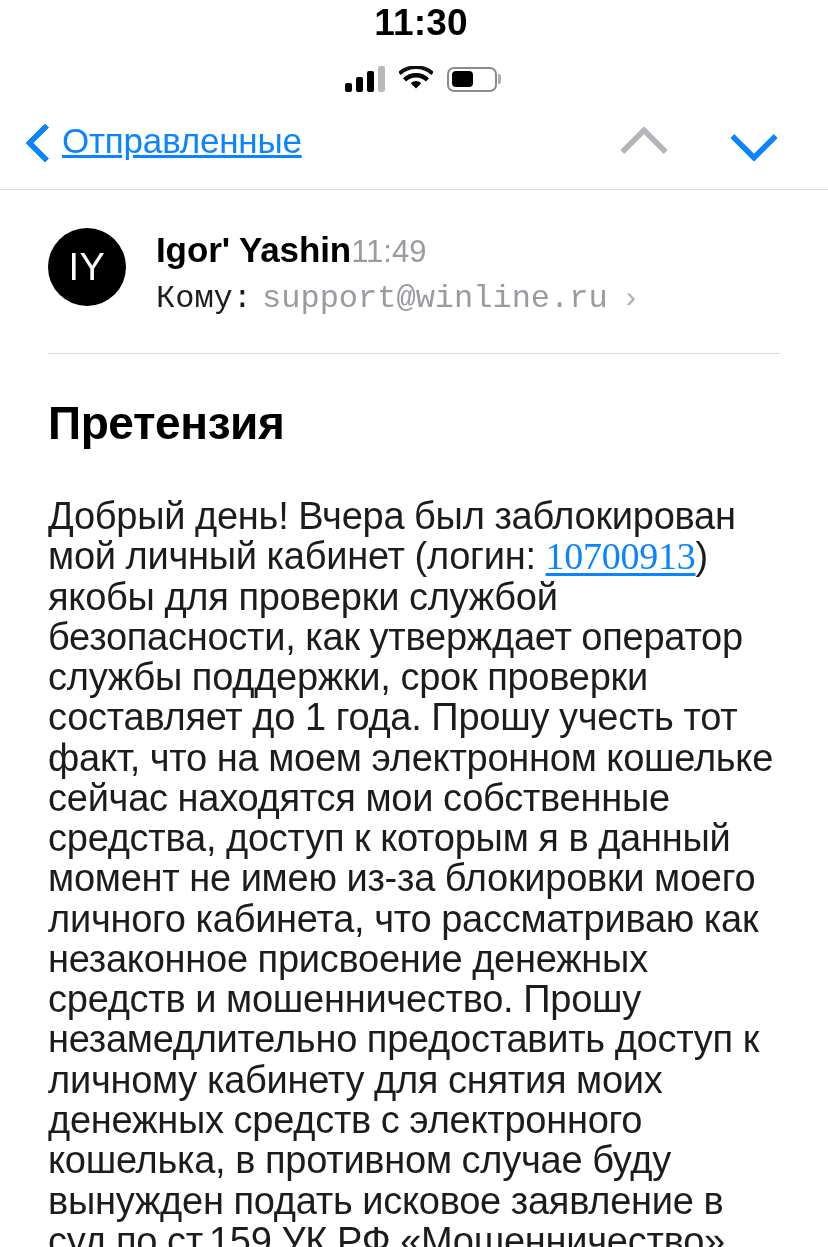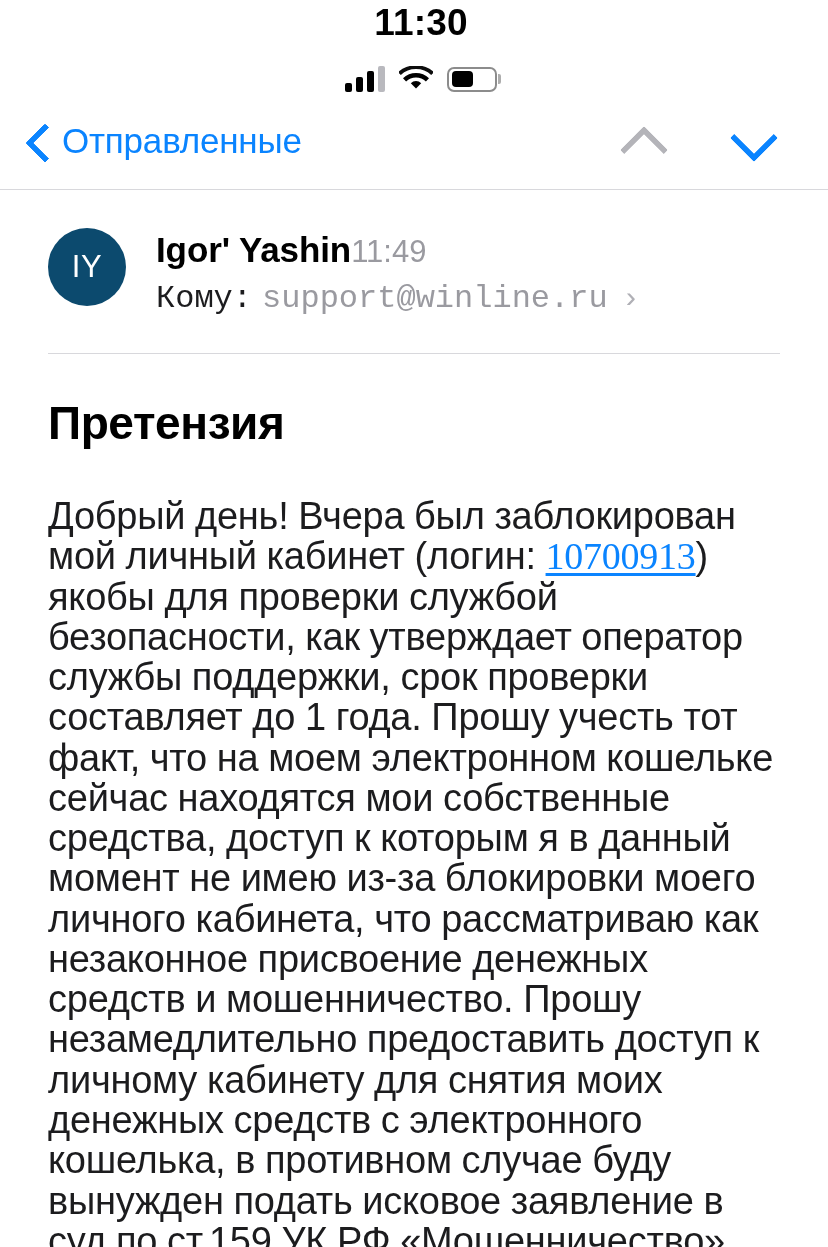--- a/index.html
+++ b/index.html
@@ -96,20 +96,21 @@
     padding: 0 44px 0 28px;
     border-bottom: 1px solid #d8d8dc;
     background: #fff;
   }
   .nav-back {
     display: flex;
     align-items: center;
     gap: 14px;
     color: #0a84ff;
     cursor: pointer;
+    text-decoration: underline;
   }
   .chev-left {
     width: 20px; height: 36px;
     position: relative;
     flex: none;
   }
   .chev-left::before {
     content: "";
     position: absolute;
     left: 3px; top: 6px;
@@ -157,26 +158,26 @@
 
   
   .msg-header {
     padding: 38px 44px 0 48px;
     display: flex;
     align-items: flex-start;
   }
   .avatar {
     width: 78px; height: 78px;
     border-radius: 50%;
-    background: #0c4a6e;
+    background: #000000;
     color: #ffffff;
     display: flex;
     align-items: center;
     justify-content: center;
-    font-size: 31px;
+    font-size: 38px;
     letter-spacing: 0.5px;
     flex: none;
   }
   .msg-meta {
     flex: 1;
     margin-left: 30px;
     padding-top: 2px;
   }
   .msg-line1 {
     display: flex;

